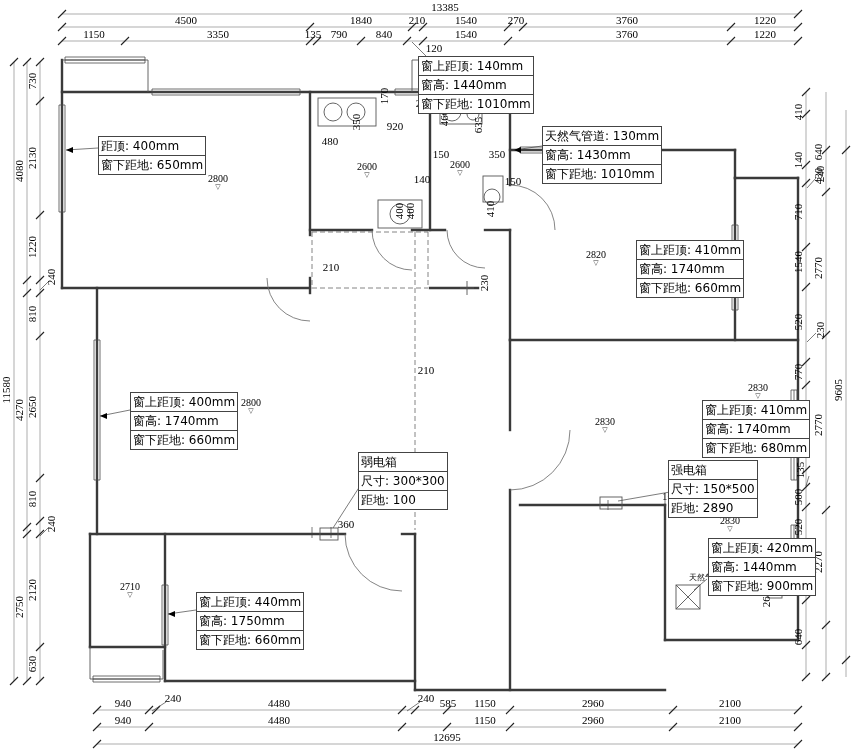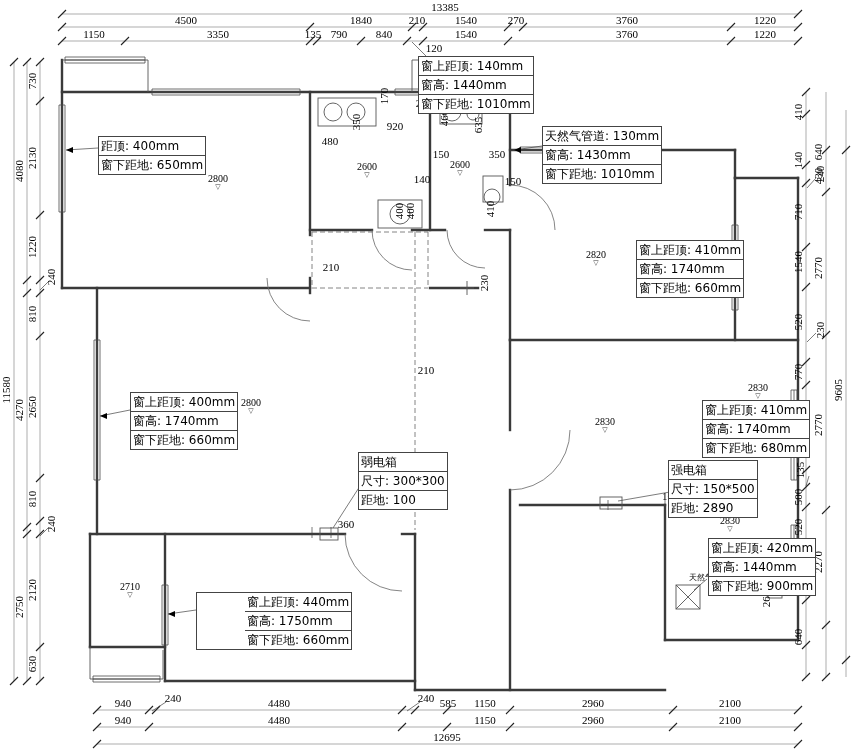--- a/index.html
+++ b/index.html
@@ -441,19 +441,19 @@
       <div class="callout" style="left: 668px; top: 460px;">
         <div class="cl">强电箱</div>
         <div class="cl">尺寸: 150*500</div>
         <div class="cl">距地: 2890</div>
       </div>
       <div class="callout" style="left: 708px; top: 538px;">
         <div class="cl">窗上距顶: 420mm</div>
         <div class="cl">窗高: 1440mm</div>
         <div class="cl">窗下距地: 900mm</div>
       </div>
-      <div class="callout" style="left: 196px; top: 592px; padding-left: 48px;">
+      <div class="callout" style="left: 196px; top: 592px;">
         <div class="cl">窗上距顶: 440mm</div>
         <div class="cl">窗高: 1750mm</div>
         <div class="cl">窗下距地: 660mm</div>
       </div>
     </div>
 </div>
 
 </body></html>

